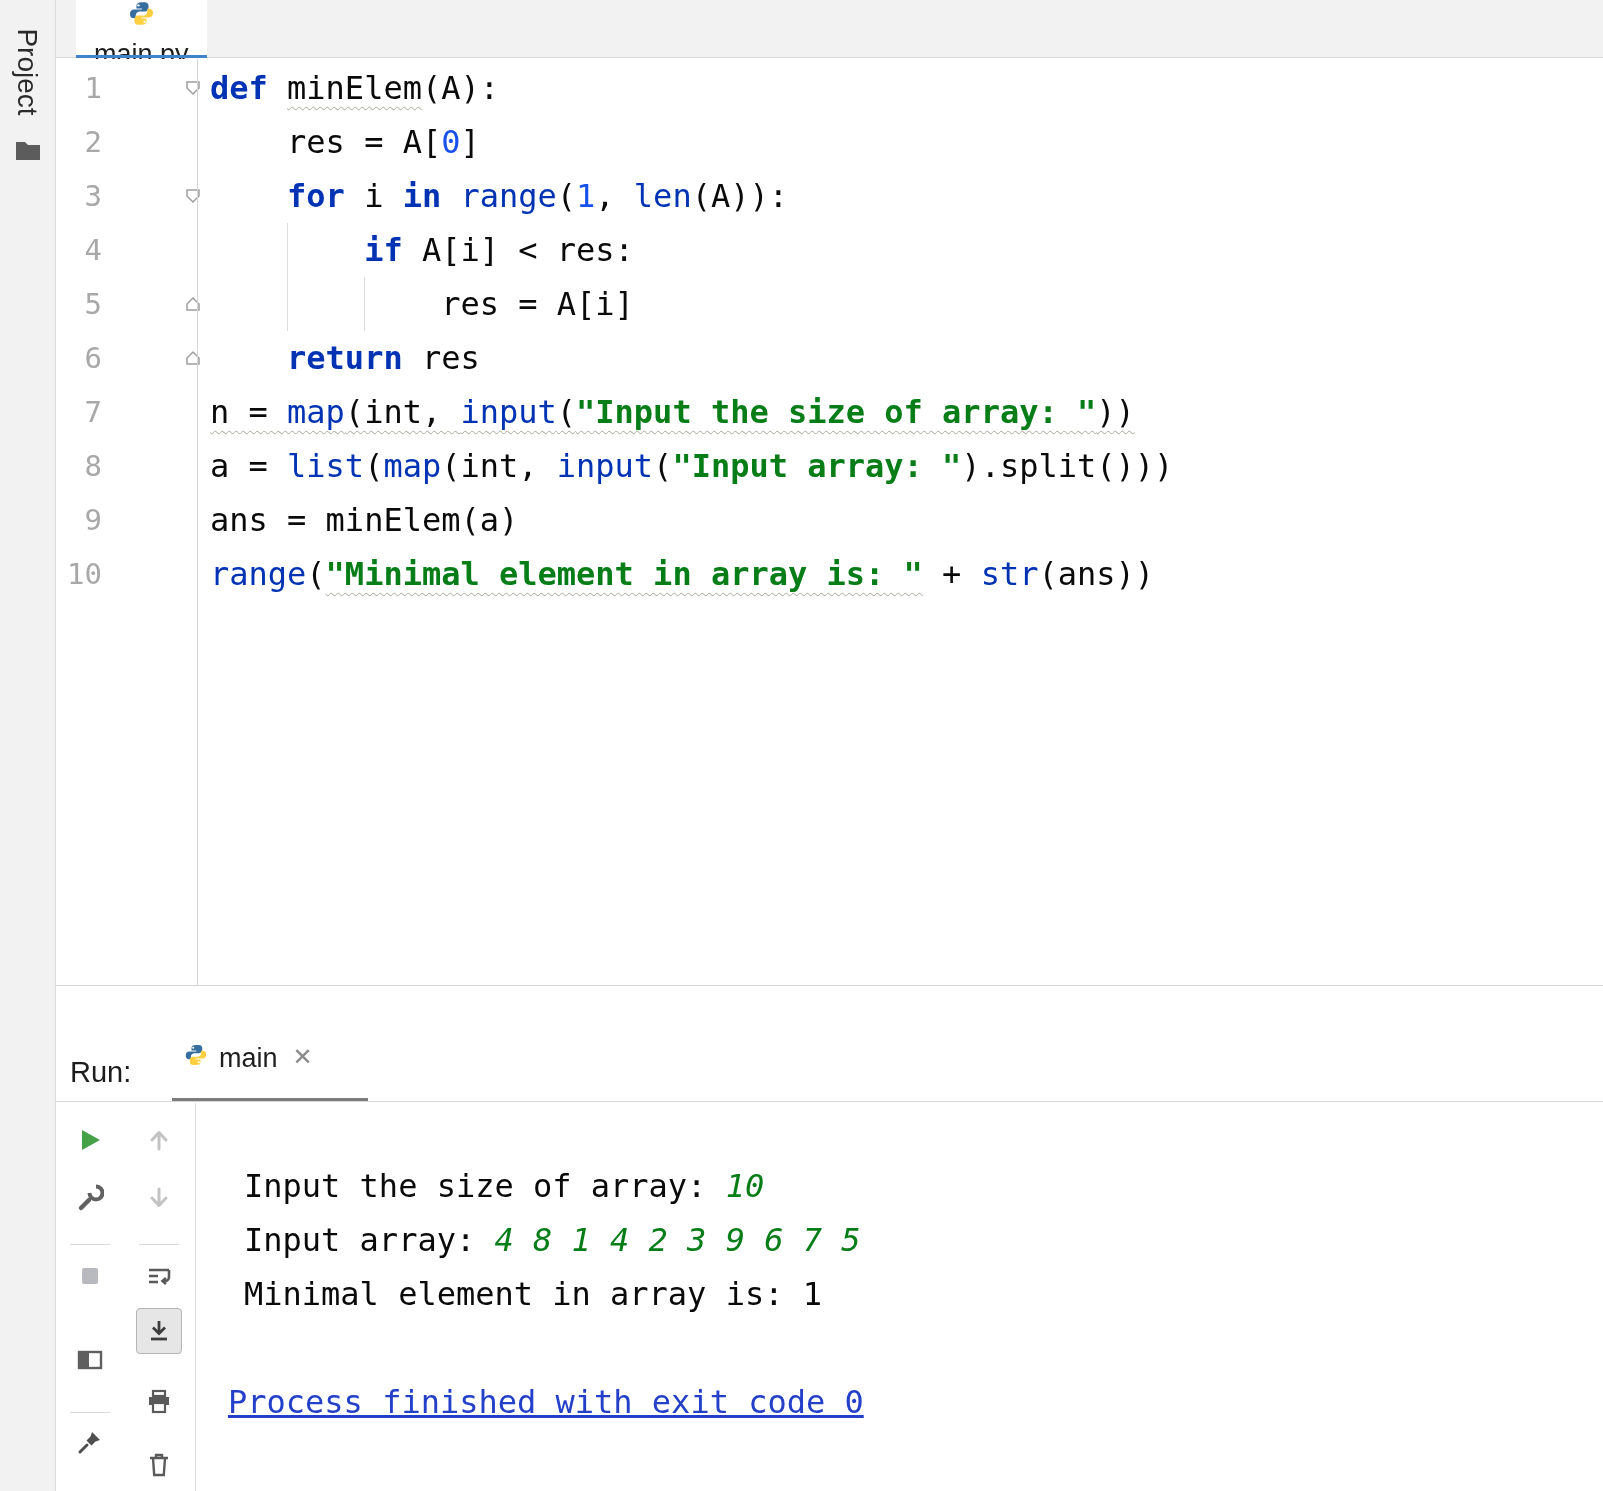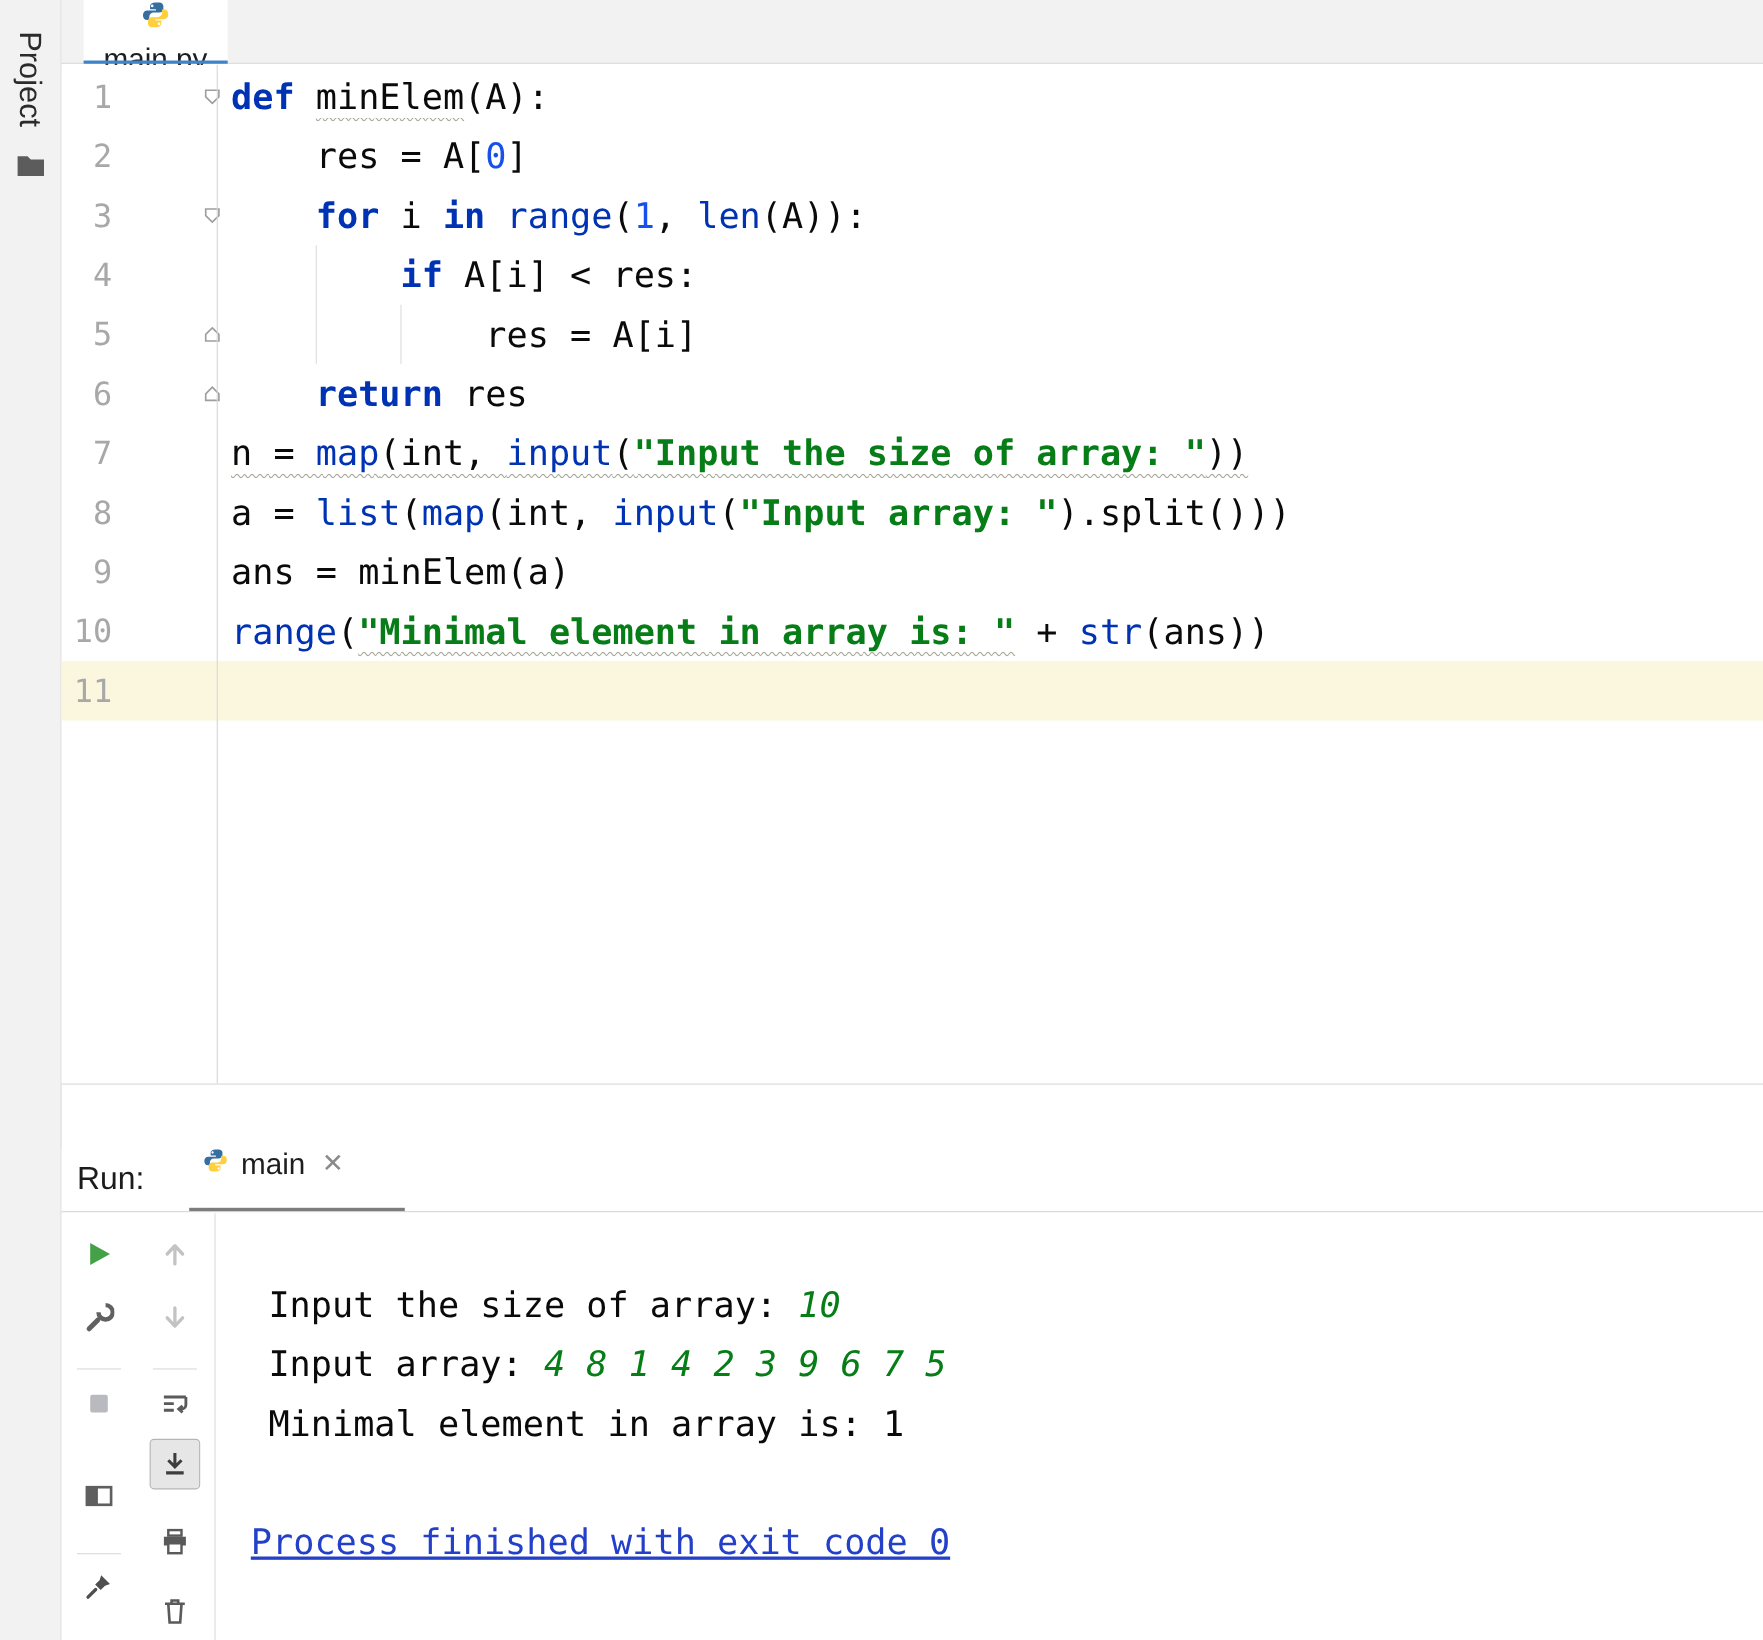--- a/index.html
+++ b/index.html
@@ -150,24 +150,20 @@
           <span class="lcode"><span class="t-p">a = </span><span class="t-f">list</span><span class="t-p">(</span><span class="t-f">map</span><span class="t-p">(int, </span><span class="t-f">input</span><span class="t-p">(</span><span class="t-s">"Input array: "</span><span class="t-p">).split()))</span></span>
         </div>
         <div class="line">
           <span class="lnum">9</span>
           <span class="lcode"><span class="t-p">ans = minElem(a)</span></span>
         </div>
         <div class="line">
           <span class="lnum">10</span>
           <span class="lcode"><span class="t-f">range</span><span class="t-p">(</span><span class="t-s t-w">"Minimal element in array is: "</span><span class="t-p"> + </span><span class="t-f">str</span><span class="t-p">(ans))</span></span>
         </div>
-        <div class="line current">
-          <span class="lnum">11</span>
-          <span class="lcode"></span>
-        </div>
       </div>
     <div class="gutter-sep"></div>
     <div class="indent-guide" style="left:231px; top:164px; height:108px;"></div>
     <div class="indent-guide" style="left:308px; top:218px; height:54px;"></div>
   </div>
   <div class="editor-bottom-sep"></div>
 
   <div class="run-header">
     <div class="run-title">Run:</div>
     <div class="run-tab">

